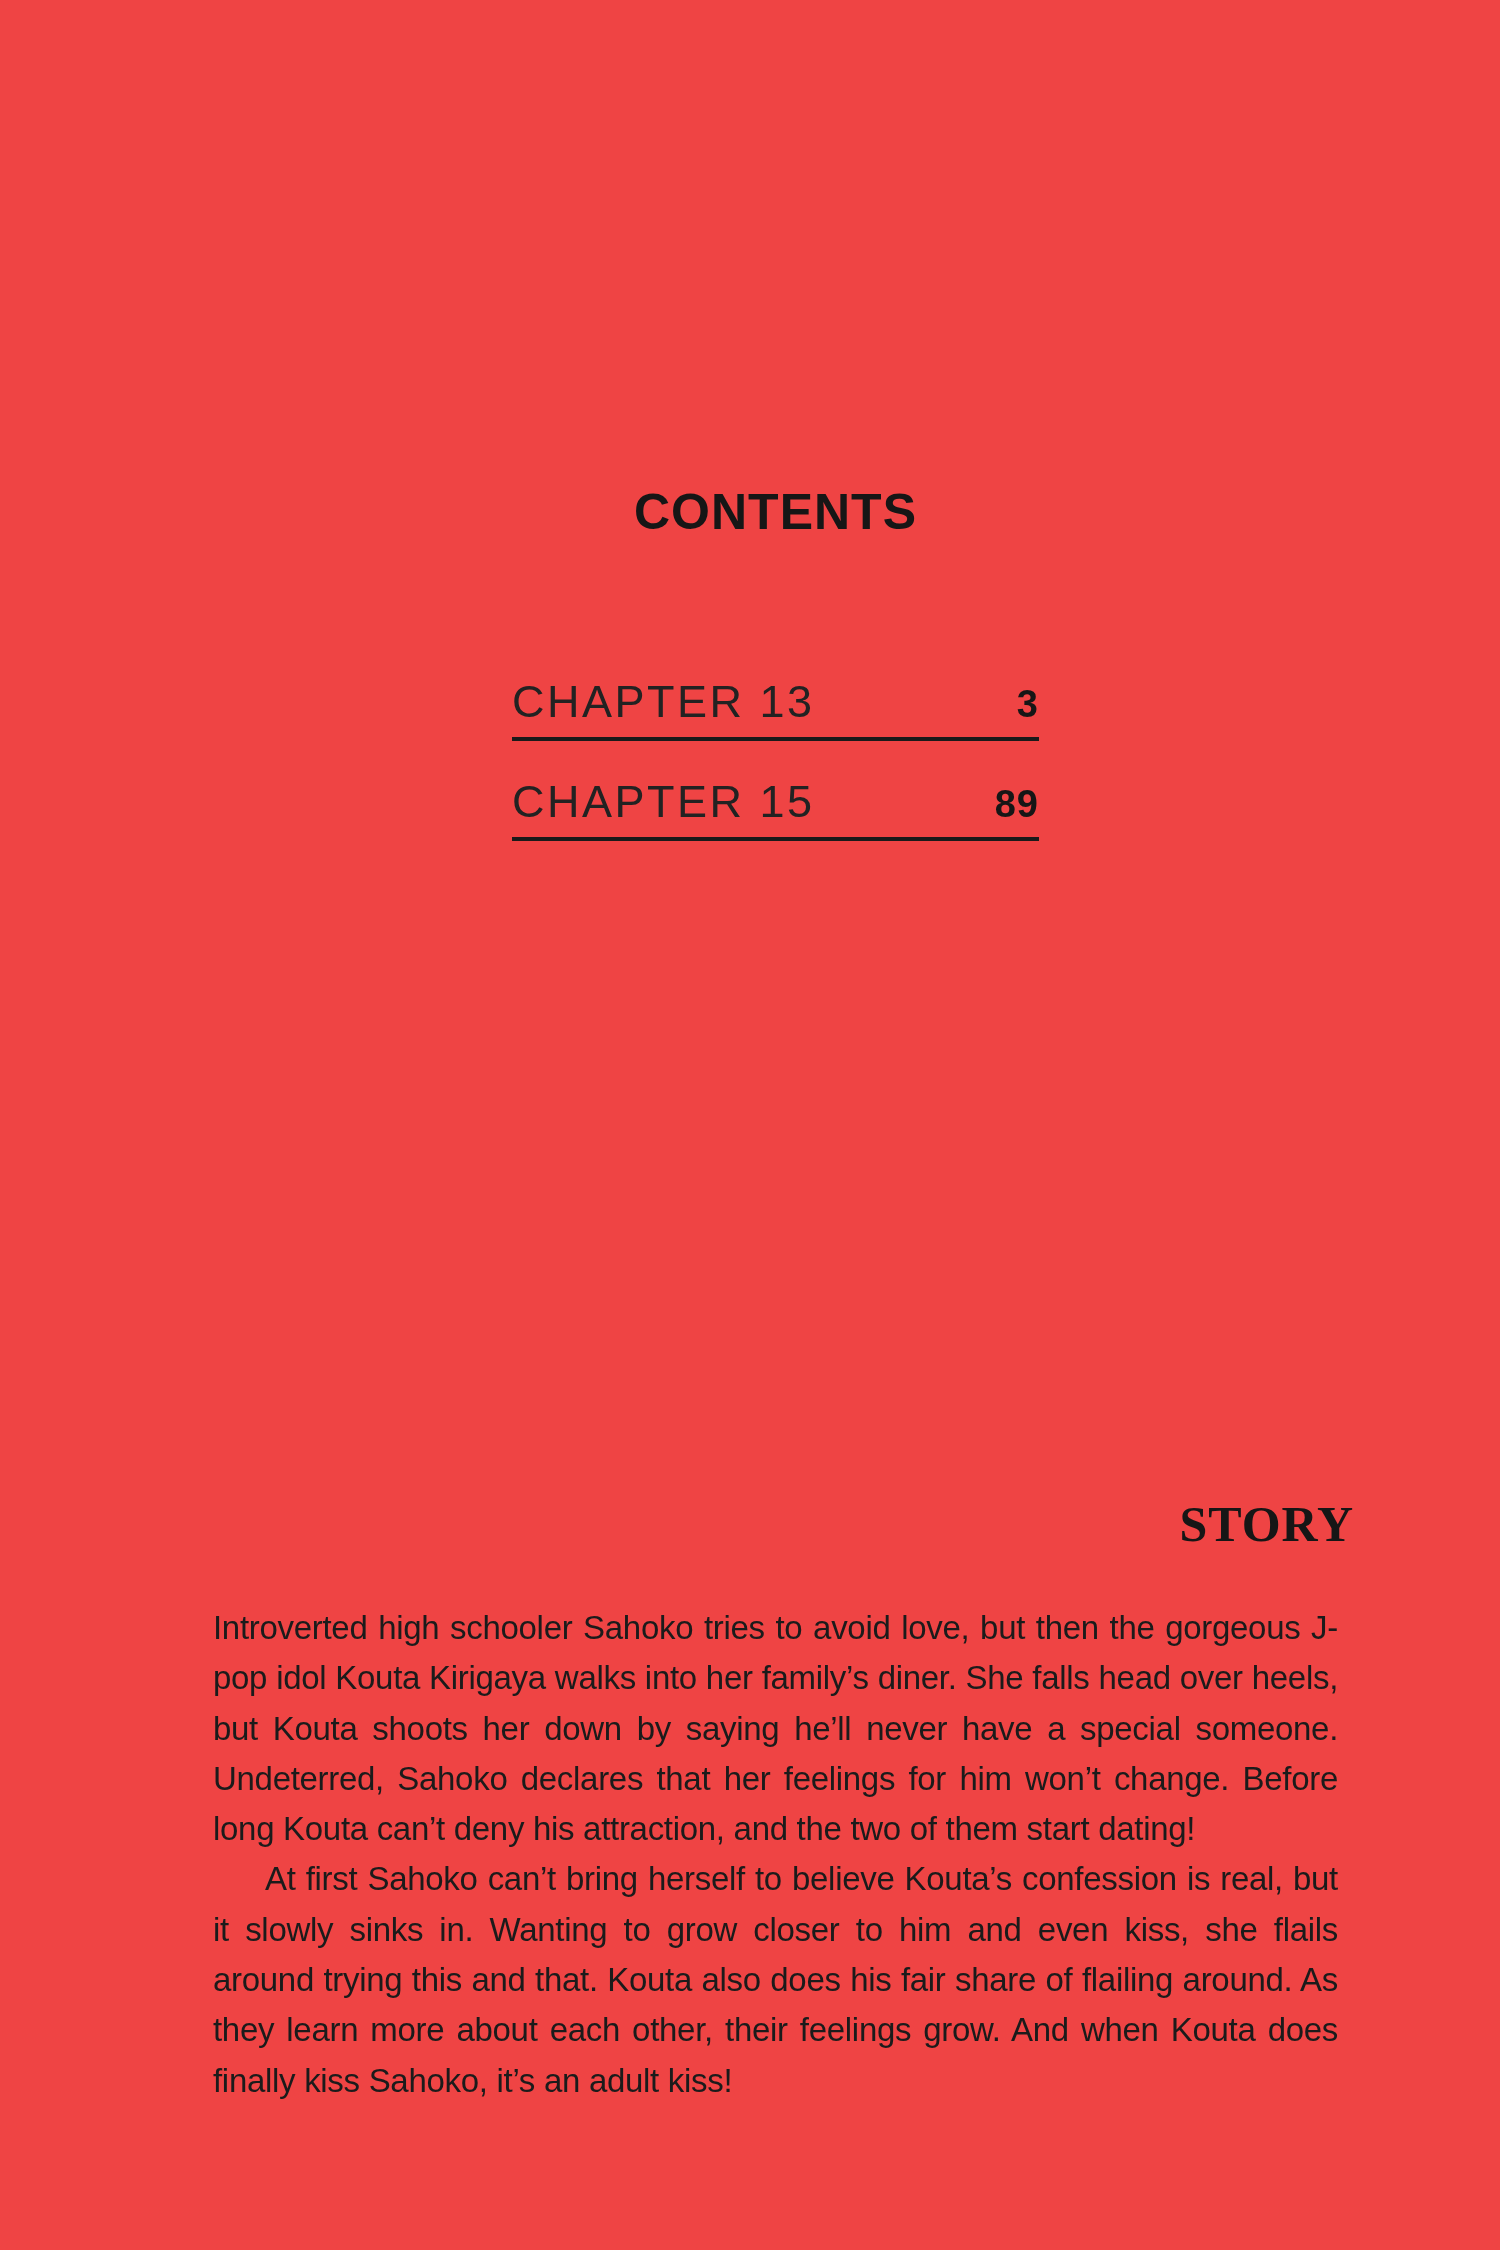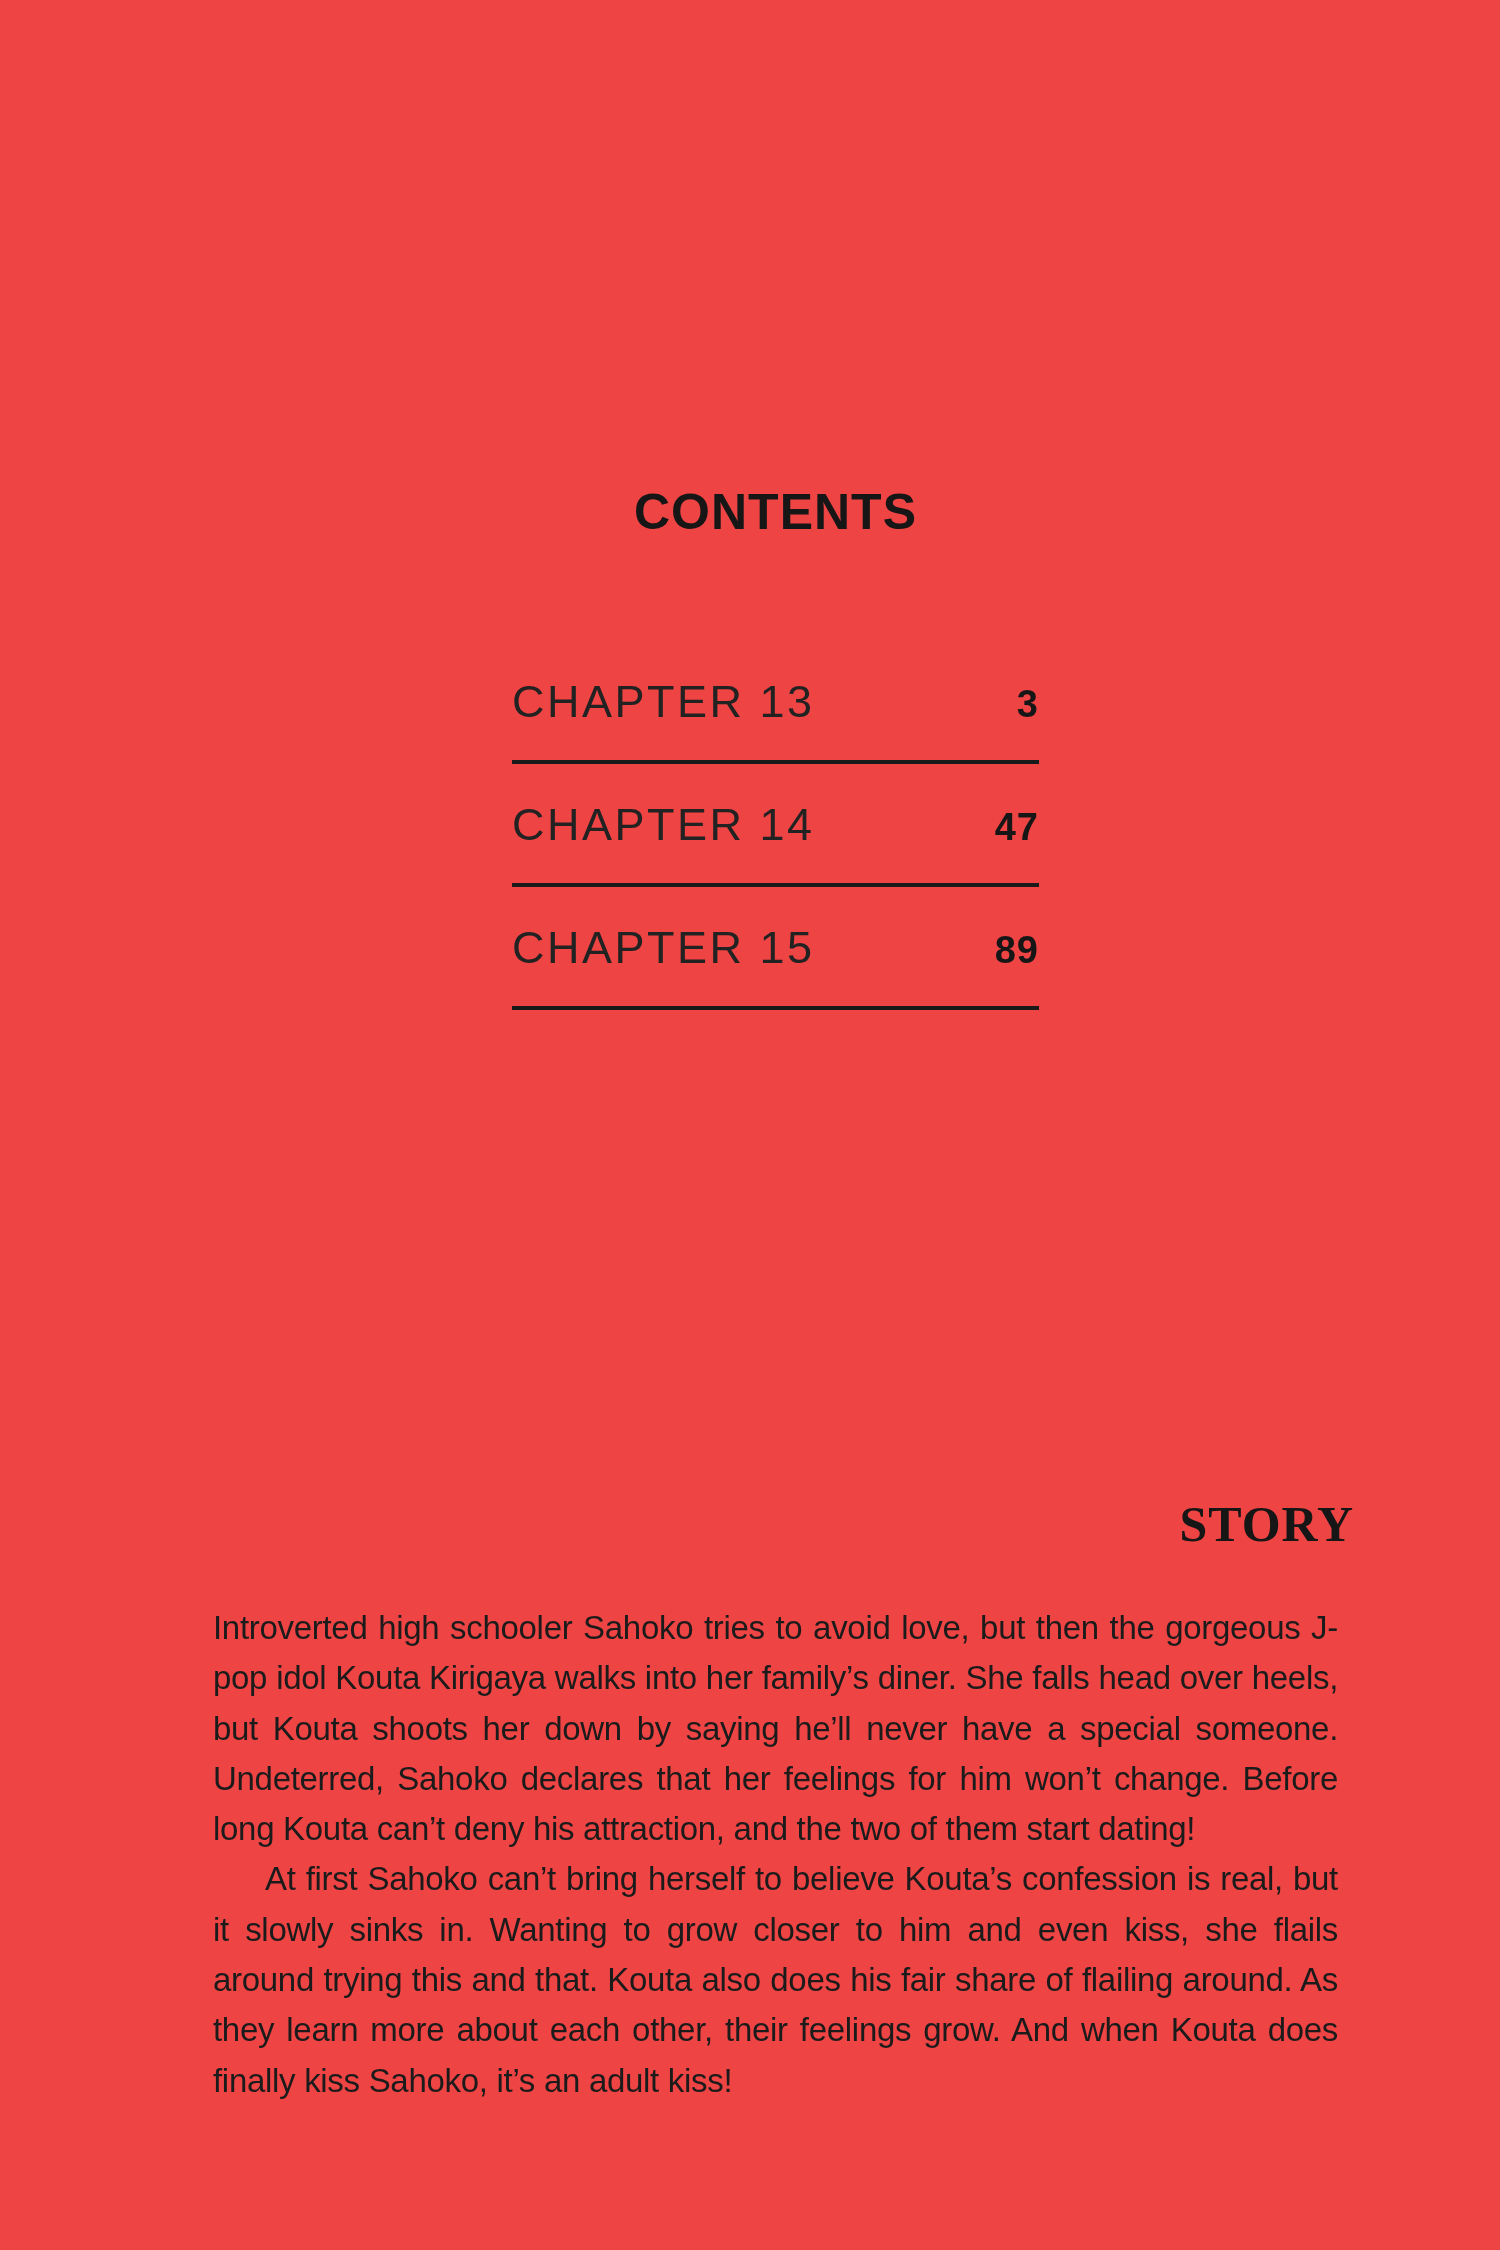--- a/index.html
+++ b/index.html
@@ -34,21 +34,21 @@
     position: absolute;
     top: 676px;
     left: 512px;
     width: 527px;
   }
   .chapter-row {
     display: flex;
     justify-content: space-between;
     align-items: baseline;
     line-height: 52px;
-    padding-bottom: 30px;
+    padding-bottom: 7px;
     border-bottom: 4px solid #1a1a1a;
     margin-bottom: 35px;
   }
   .chapter-row:last-child { margin-bottom: 0; }
   .chapter-label {
     font-size: 45px;
     font-weight: 400;
     letter-spacing: 2.5px;
     color: #222222;
   }
@@ -97,24 +97,20 @@
 
   <h1 class="contents-title">CONTENTS</h1>
 
   <div class="chapter-table">
 
     <div class="chapter-row">
       <span class="chapter-label">CHAPTER 13</span>
       <span class="chapter-page">3</span>
     </div>
 
-    <div class="chapter-row">
-      <span class="chapter-label">CHAPTER 14</span>
-      <span class="chapter-page">47</span>
-    </div>
 
     <div class="chapter-row">
       <span class="chapter-label">CHAPTER 15</span>
       <span class="chapter-page">89</span>
     </div>
 
 
   </div>
 
   <h2 class="story-title">STORY</h2>

